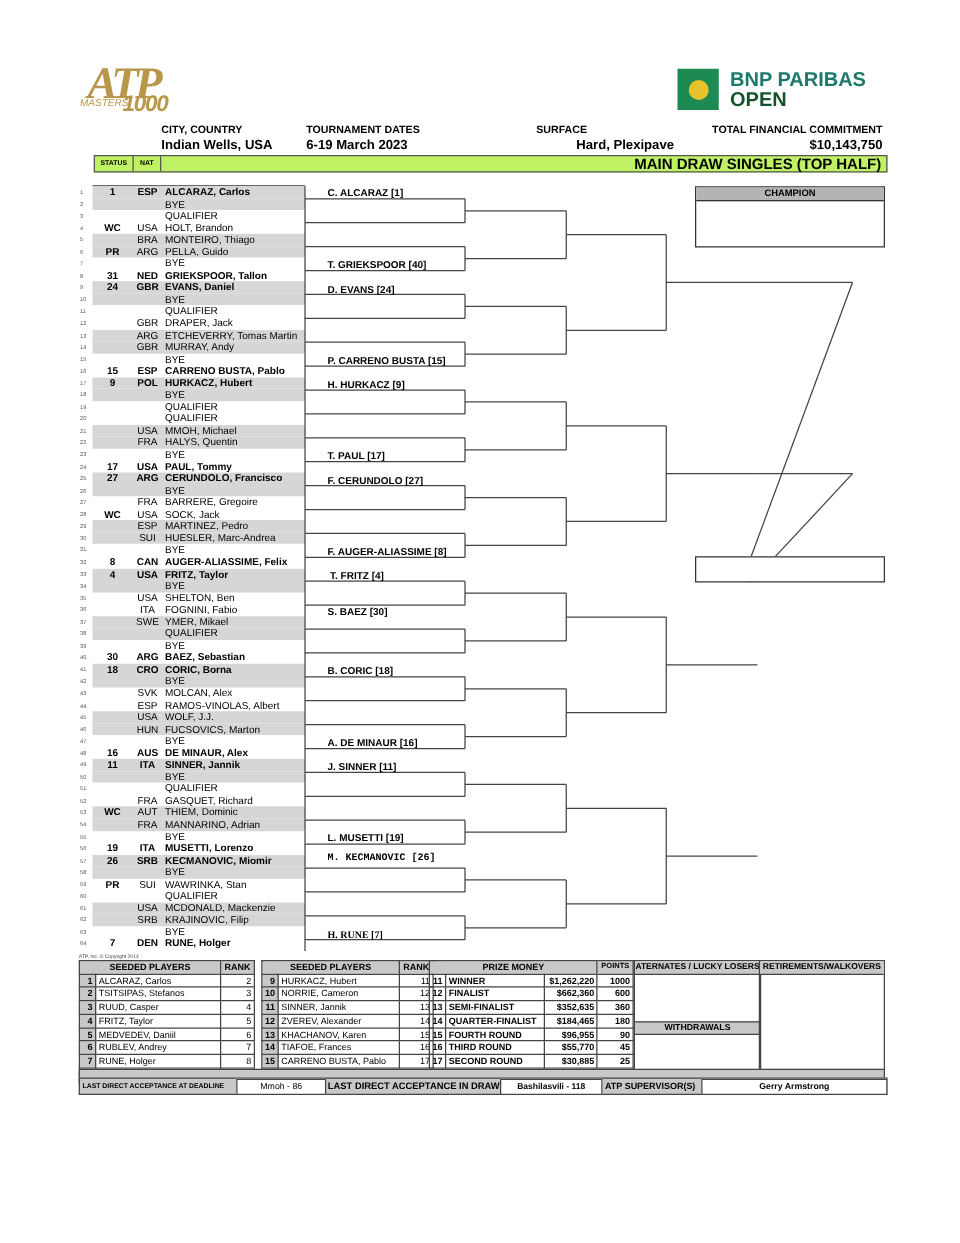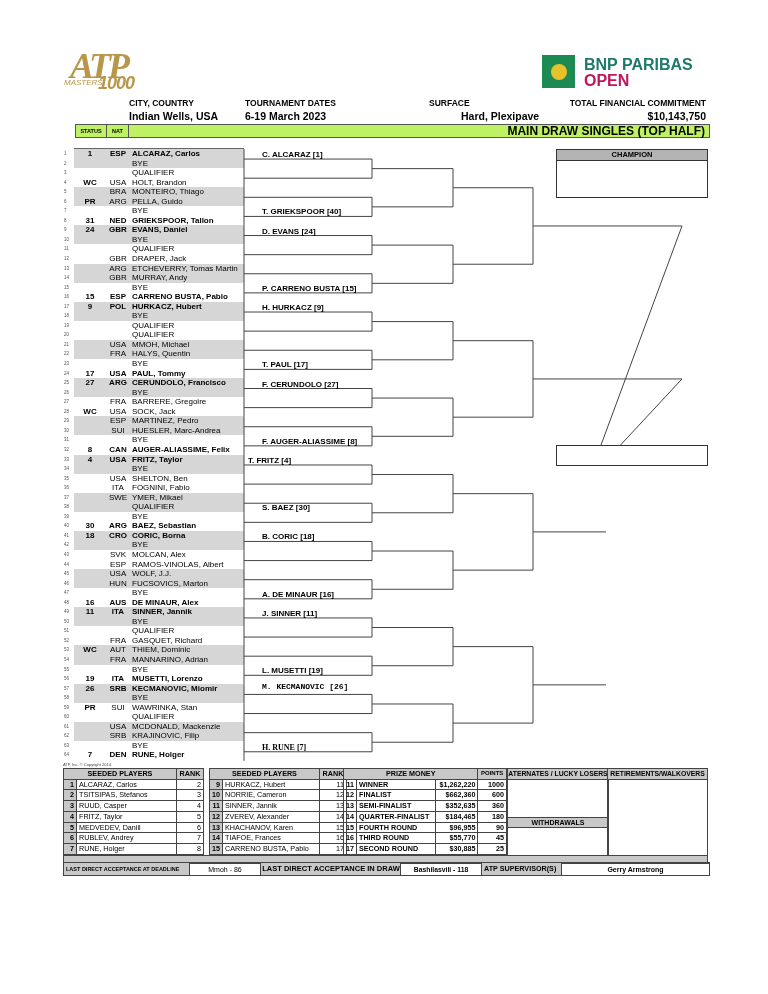--- a/index.html
+++ b/index.html
@@ -7,21 +7,21 @@
   .abs { position:absolute; }
   
   .atp-logo { left:62px; top:48px; width:92px; height:46px; }
   .atp-text { position:absolute; left:8px; top:0; font-family:"Liberation Serif", serif; font-weight:bold; font-style:italic; font-size:36px; letter-spacing:-3px; color:#b8964a; line-height:36px; }
   .atp-masters { position:absolute; left:2px; top:30px; font-size:8px; font-style:italic; color:#b8964a; }
   .atp-1000 { position:absolute; left:36px; top:25px; font-size:18px; font-style:italic; color:#b8964a; font-weight:bold; letter-spacing:-1px; }
   .bnp-logo { left:542px; top:55px; width:165px; height:36px; }
   .bnp-box { position:absolute; left:0; top:0; width:33px; height:33px; background:#1d8a54; }
   .bnp-ball { position:absolute; left:9px; top:9px; width:16px; height:16px; border-radius:50%; background:#e8c22a; }
   .bnp-t1 { position:absolute; left:42px; top:1px; font-weight:bold; font-size:16px; color:#1d7a6b; white-space:nowrap; }
-  .bnp-t2 { position:absolute; left:42px; top:17px; font-weight:bold; font-size:16px; color:#be185d; }
+  .bnp-t2 { position:absolute; left:42px; top:17px; font-weight:bold; font-size:16px; color:#14532d; }
   
   .hlabel { font-size:8.5px; font-weight:bold; }
   .hvalue { font-size:10.5px; font-weight:bold; }
   .title-bar { left:75px; top:124px; width:633px; height:12px; background:#bef264; border:1px solid #555; }
   .title-status { position:absolute; left:0; top:0; width:30px; height:12px; border-right:1px solid #555; font-size:5.5px; font-weight:bold; text-align:center; line-height:12px; }
   .title-nat { position:absolute; left:31px; top:0; width:21px; height:12px; border-right:1px solid #555; font-size:5.5px; font-weight:bold; text-align:center; line-height:12px; }
   .title-text { position:absolute; right:4px; top:-1px; font-size:12px; font-weight:bold; }
   
   .draw { left:64px; top:149px; width:180px; }
   .row { position:relative; height:9.56px; font-size:8px; line-height:9.56px; white-space:nowrap; }
@@ -476,24 +476,24 @@
     <div class="r1-label" style="left: 246px; top: 264.78px;"></div>
     <div class="r1-label" style="left: 246px; top: 283.9px;">P. CARRENO BUSTA [15]</div>
     <div class="r1-label" style="left: 246px; top: 303.02px;">H. HURKACZ [9]</div>
     <div class="r1-label" style="left: 246px; top: 322.14px;"></div>
     <div class="r1-label" style="left: 246px; top: 341.26px;"></div>
     <div class="r1-label" style="left: 246px; top: 360.38px;">T. PAUL [17]</div>
     <div class="r1-label" style="left: 246px; top: 379.5px;">F. CERUNDOLO [27]</div>
     <div class="r1-label" style="left: 246px; top: 398.62px;"></div>
     <div class="r1-label" style="left: 246px; top: 417.74px;"></div>
     <div class="r1-label" style="left: 246px; top: 436.86px;">F. AUGER-ALIASSIME [8]</div>
-    <div class="r1-label" style="left: 232px; top: 455.98px;">T. FRITZ [4]</div>
+    <div class="r1-label" style="left: 248px; top: 455.98px;">T. FRITZ [4]</div>
     <div class="r1-label" style="left: 246px; top: 475.1px;"></div>
     <div class="r1-label" style="left: 246px; top: 494.22px;"></div>
-    <div class="r1-label" style="left: 246px; top: 503px; text-align: center;">S. BAEZ [30]</div>
+    <div class="r1-label" style="left: 246px; top: 485px; text-align: center;">S. BAEZ [30]</div>
     <div class="r1-label" style="left: 246px; top: 532.46px;">B. CORIC [18]</div>
     <div class="r1-label" style="left: 246px; top: 551.58px;"></div>
     <div class="r1-label" style="left: 246px; top: 570.7px;"></div>
     <div class="r1-label" style="left: 246px; top: 589.82px;">A. DE MINAUR [16]</div>
     <div class="r1-label" style="left: 246px; top: 608.94px; text-align: center;">J. SINNER [11]</div>
     <div class="r1-label" style="left: 246px; top: 628.06px;"></div>
     <div class="r1-label" style="left: 246px; top: 647.18px;"></div>
     <div class="r1-label" style="left: 246px; top: 666.3px;">L. MUSETTI [19]</div>
     <div class="r1-label" style="left: 246px; top: 682px; font-family: Liberation Mono, monospace;">M. KECMANOVIC [26]</div>
     <div class="r1-label" style="left: 246px; top: 704.54px;"></div>

